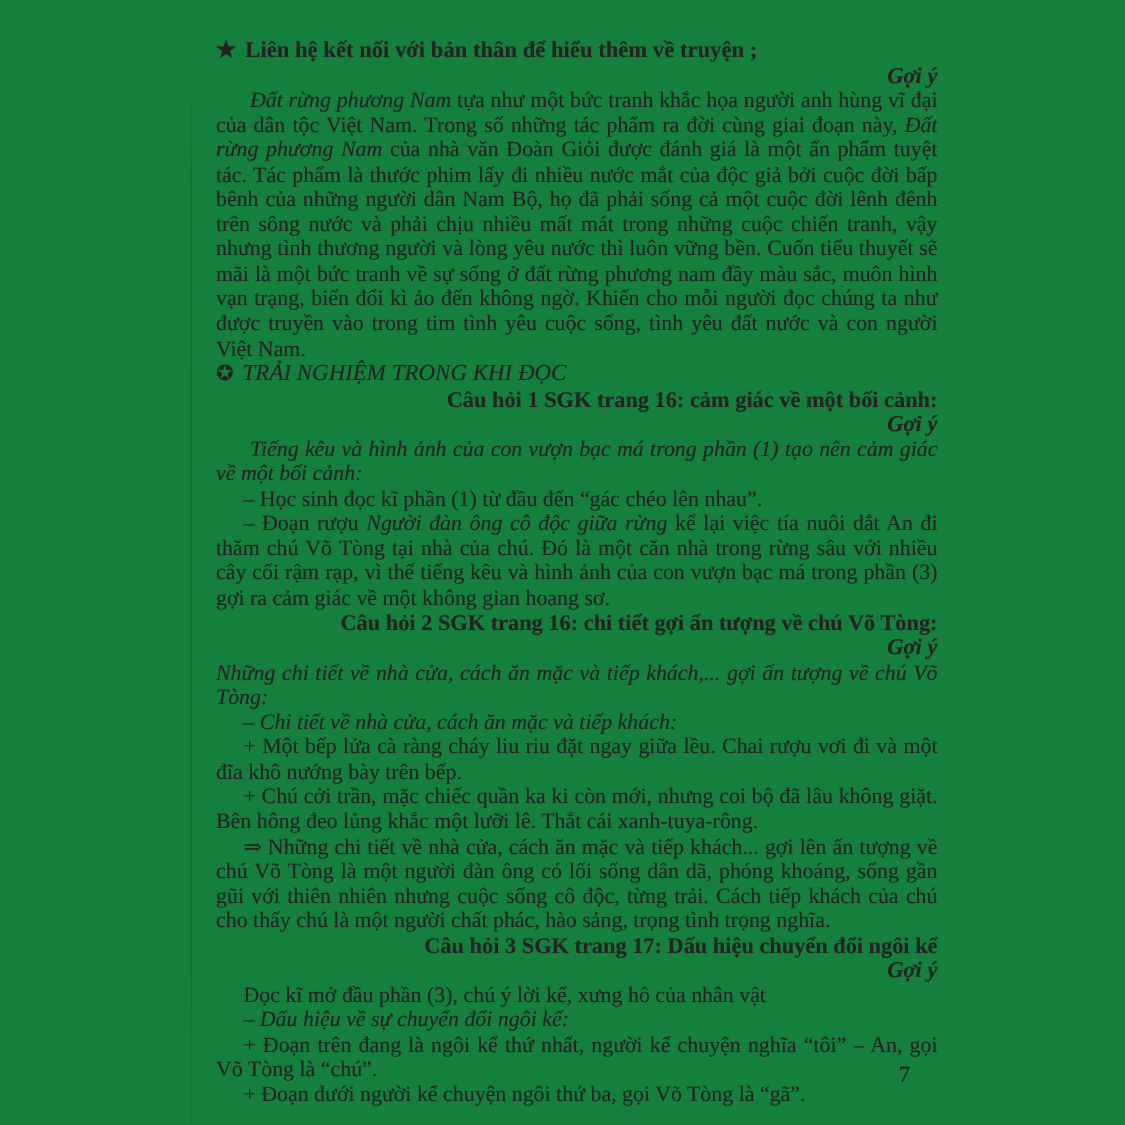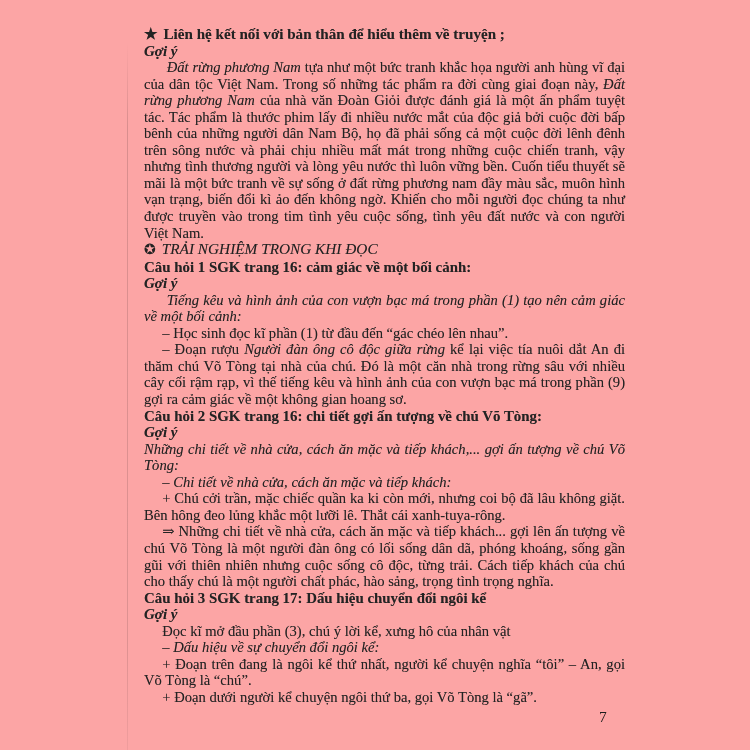--- a/index.html
+++ b/index.html
@@ -1,19 +1,19 @@
 <!DOCTYPE html>
 <html><head>
 <meta charset="utf-8">
 <style>
   html,body{margin:0;padding:0;background:#ffffff;}
   .page{
     position:relative;
     width:750px;height:750px;
-    background:#fca5a5;
+    background:#15803d;
     font-family:"Liberation Serif","DejaVu Serif",serif;
     color:#232323;
     overflow:hidden;
   }
   .page-edge{
     position:absolute;
     left:127px;top:42px;bottom:0;
     width:1px;
     background:linear-gradient(to bottom, rgba(0,0,0,0) 0%, rgba(0,0,0,0.14) 12%, rgba(0,0,0,0.12) 85%, rgba(0,0,0,0.05) 100%);
   }
@@ -21,23 +21,23 @@
     position:absolute;
     left:144px;top:26px;
     width:481px;
     font-size:14.6px;
     line-height:16.55px;
     text-align:justify;
     text-shadow:0 0 0.5px rgba(40,40,40,0.35);
   }
   p.blk{margin:0;padding:0;}
   .b-h1{font-weight:bold;font-size:15.1px;text-align:left;}
-  .b-goiy{text-align:left;font-weight:bold;font-style:italic;font-size:15px;}
+  .b-goiy{text-align:right;font-weight:bold;font-style:italic;font-size:15px;}
   .b-sec{font-weight:normal;font-style:italic;font-size:15.3px;text-align:left;margin-top:1px;}
-  .b-q{font-weight:bold;font-size:14.9px;text-align:left;margin-top:1px;}
+  .b-q{font-weight:bold;font-size:14.9px;text-align:right;margin-top:1px;}
   .ind{text-indent:1.55em;}
   .b-item{text-indent:1.25em;}
   .it{font-style:italic;}
   .blk-icon{font-style:normal;margin-right:6px;}
   .b-sec .blk-icon{font-size:14px;}
   .pagenum{
     position:absolute;
     left:599px;top:708px;
     font-size:15.5px;
     color:#1c1c1c;
@@ -50,25 +50,26 @@
   <div class="page-edge"></div>
   <div class="content">
       <p class="blk b-h1"><span class="blk-icon">★</span><span>Liên hệ kết nối với bản thân để hiểu thêm về truyện ;</span></p>
       <p class="blk b-goiy"><span>Gợi ý</span></p>
       <p class="blk b-p ind"><span class="it">Đất rừng phương Nam</span><span> tựa như một bức tranh khắc họa người anh hùng vĩ đại của dân tộc Việt Nam. Trong số những tác phẩm ra đời cùng giai đoạn này, </span><span class="it">Đất rừng phương Nam</span><span> của nhà văn Đoàn Giỏi được đánh giá là một ấn phẩm tuyệt tác. Tác phẩm là thước phim lấy đi nhiều nước mắt của độc giả bởi cuộc đời bấp bênh của những người dân Nam Bộ, họ đã phải sống cả một cuộc đời lênh đênh trên sông nước và phải chịu nhiều mất mát trong những cuộc chiến tranh, vậy nhưng tình thương người và lòng yêu nước thì luôn vững bền. Cuốn tiểu thuyết sẽ mãi là một bức tranh về sự sống ở đất rừng phương nam đầy màu sắc, muôn hình vạn trạng, biến đổi kì ảo đến không ngờ. Khiến cho mỗi người đọc chúng ta như được truyền vào trong tim tình yêu cuộc sống, tình yêu đất nước và con người Việt Nam.</span></p>
       <p class="blk b-sec"><span class="blk-icon">✪</span><span>TRẢI NGHIỆM TRONG KHI ĐỌC</span></p>
       <p class="blk b-q"><span>Câu hỏi 1 SGK trang 16: cảm giác về một bối cảnh:</span></p>
       <p class="blk b-goiy"><span>Gợi ý</span></p>
       <p class="blk b-pi ind"><span class="it">Tiếng kêu và hình ảnh của con vượn bạc má trong phần (1) tạo nên cảm giác về một bối cảnh:</span></p>
       <p class="blk b-item"><span>– Học sinh đọc kĩ phần (1) từ đầu đến “gác chéo lên nhau”.</span></p>
-      <p class="blk b-item"><span>– Đoạn rượu </span><span class="it">Người đàn ông cô độc giữa rừng</span><span> kể lại việc tía nuôi dắt An đi thăm chú Võ Tòng tại nhà của chú. Đó là một căn nhà trong rừng sâu với nhiều cây cối rậm rạp, vì thế tiếng kêu và hình ảnh của con vượn bạc má trong phần (9) gợi ra cảm giác về một không gian hoang sơ.</span></p>
+      <p class="blk b-item"><span>– Đoạn rượu </span><span class="it">Người đàn ông cô độc giữa rừng</span><span> kể lại việc tía nuôi dắt An đi thăm chú Võ Tòng tại nhà của chú. Đó là một căn nhà trong rừng sâu với nhiều cây cối rậm rạp, vì thế tiếng kêu và hình ảnh của con vượn bạc má trong phần (3) gợi ra cảm giác về một không gian hoang sơ.</span></p>
       <p class="blk b-q"><span>Câu hỏi 2 SGK trang 16: chi tiết gợi ấn tượng về chú Võ Tòng:</span></p>
       <p class="blk b-goiy"><span>Gợi ý</span></p>
       <p class="blk b-pi"><span class="it">Những chi tiết về nhà cửa, cách ăn mặc và tiếp khách,... gợi ấn tượng về chú Võ Tòng:</span></p>
       <p class="blk b-item"><span class="it">– Chi tiết về nhà cửa, cách ăn mặc và tiếp khách:</span></p>
+      <p class="blk b-item"><span>+ Một bếp lửa cà ràng cháy liu riu đặt ngay giữa lều. Chai rượu vơi đi và một đĩa khô nướng bày trên bếp.</span></p>
       <p class="blk b-item"><span>+ Chú cởi trần, mặc chiếc quần ka ki còn mới, nhưng coi bộ đã lâu không giặt. Bên hông đeo lủng khắc một lưỡi lê. Thắt cái xanh-tuya-rông.</span></p>
       <p class="blk b-item"><span>⇒ Những chi tiết về nhà cửa, cách ăn mặc và tiếp khách... gợi lên ấn tượng về chú Võ Tòng là một người đàn ông có lối sống dân dã, phóng khoáng, sống gần gũi với thiên nhiên nhưng cuộc sống cô độc, từng trải. Cách tiếp khách của chú cho thấy chú là một người chất phác, hào sảng, trọng tình trọng nghĩa.</span></p>
       <p class="blk b-q"><span>Câu hỏi 3 SGK trang 17: Dấu hiệu chuyển đổi ngôi kể</span></p>
       <p class="blk b-goiy"><span>Gợi ý</span></p>
       <p class="blk b-item"><span>Đọc kĩ mở đầu phần (3), chú ý lời kể, xưng hô của nhân vật</span></p>
       <p class="blk b-item"><span class="it">– Dấu hiệu về sự chuyển đổi ngôi kể:</span></p>
       <p class="blk b-item"><span>+ Đoạn trên đang là ngôi kể thứ nhất, người kể chuyện nghĩa “tôi” – An, gọi Võ Tòng là “chú”.</span></p>
       <p class="blk b-item"><span>+ Đoạn dưới người kể chuyện ngôi thứ ba, gọi Võ Tòng là “gã”.</span></p>
     </div>
   <div class="pagenum">7</div>

